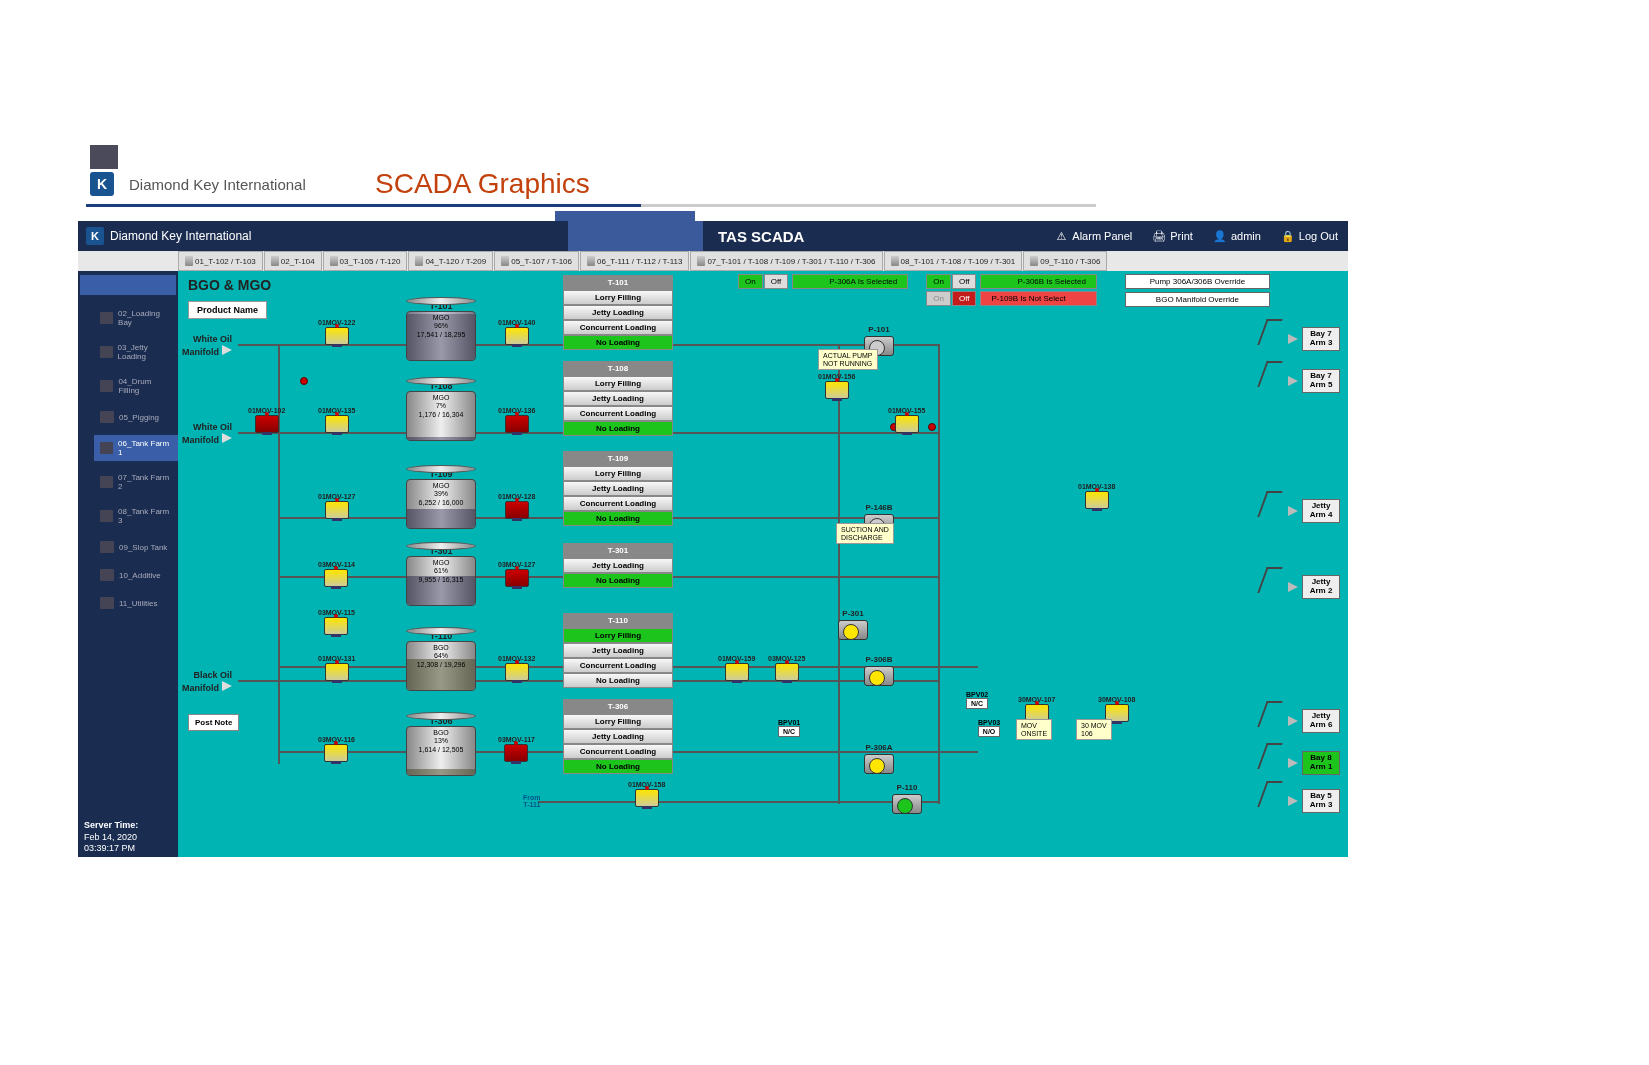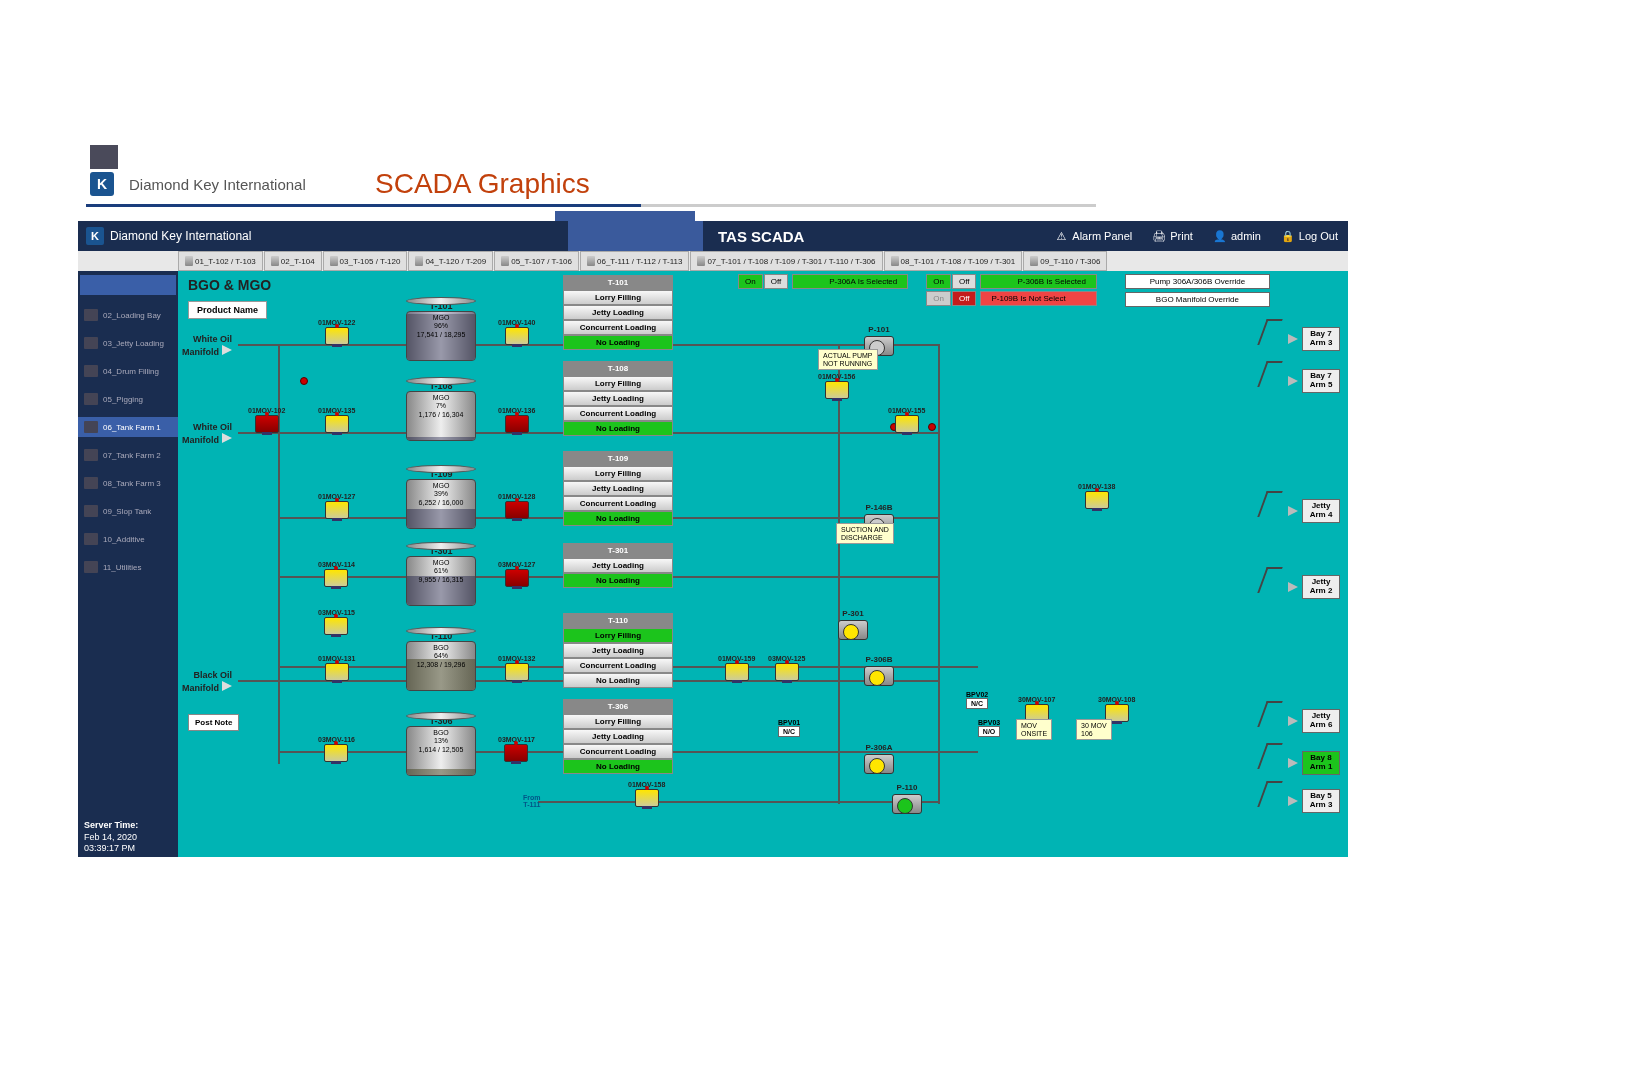--- a/index.html
+++ b/index.html
@@ -23,21 +23,21 @@
 .app-header .tool { display: flex; align-items: center; gap: 4px; cursor: pointer; font-size: 11px; }
 .tool-icon { width: 14px; height: 14px; display: inline-flex; align-items: center; justify-content: center; }
 
 .vtab-bar { display: flex; background: #e8e8e8; height: 20px; padding-left: 100px; gap: 1px; }
 .vtab { display: flex; align-items: center; padding: 0 6px; font-size: 8px; color: #222; background: #e0e0e0; border: 1px solid #aaa; gap: 2px; cursor: pointer; white-space: nowrap; }
 .vtab .tank-ic { width: 8px; height: 10px; background: linear-gradient(#ccc, #888); border-radius: 1px; display: inline-block; }
 
 .main-body { display: flex; height: 586px; }
 .sidebar { width: 100px; background: #1a2d50; padding: 4px 0; }
 .sidebar .blueblock { width: 96px; height: 20px; background: #3a5fa8; margin: 0 2px 10px 2px; }
-.side-item { display: flex; align-items: center; gap: 5px; padding: 4px 6px; color: #aab; font-size: 8px; cursor: pointer; margin-bottom: 8px; }
+.side-item { display: flex; align-items: center; gap: 5px; padding: 4px 6px; color: #aab; font-size: 8px; cursor: pointer; margin-bottom: 8px; margin-left: 16px; }
 .side-item.active { background: #3a5fa8; color: #fff; }
 .side-item .sic { width: 14px; height: 12px; background: #445; border-radius: 1px; }
 .server-time { position: absolute; bottom: 2px; left: 6px; color: #fff; font-size: 9px; line-height: 1.3; }
 .server-time .lbl { font-weight: bold; }
 
 .canvas { flex: 1; background: #00b4b4; position: relative; overflow: hidden; }
 
 .canv-title { position: absolute; top: 6px; left: 10px; font-size: 14px; font-weight: bold; color: #222; }
 .product-btn { position: absolute; top: 30px; left: 10px; background: #fff; border: 1px solid #999; padding: 3px 8px; font-size: 9px; font-weight: bold; cursor: pointer; }
 

